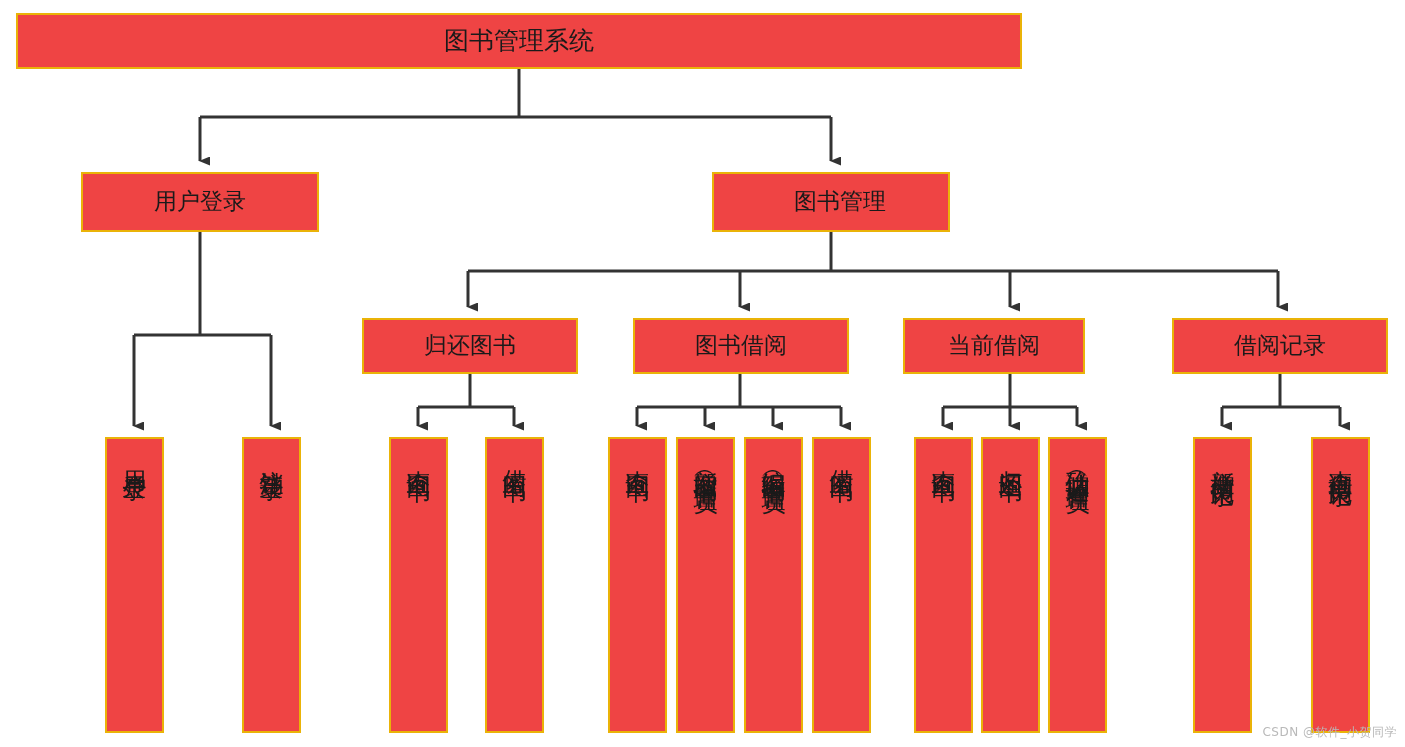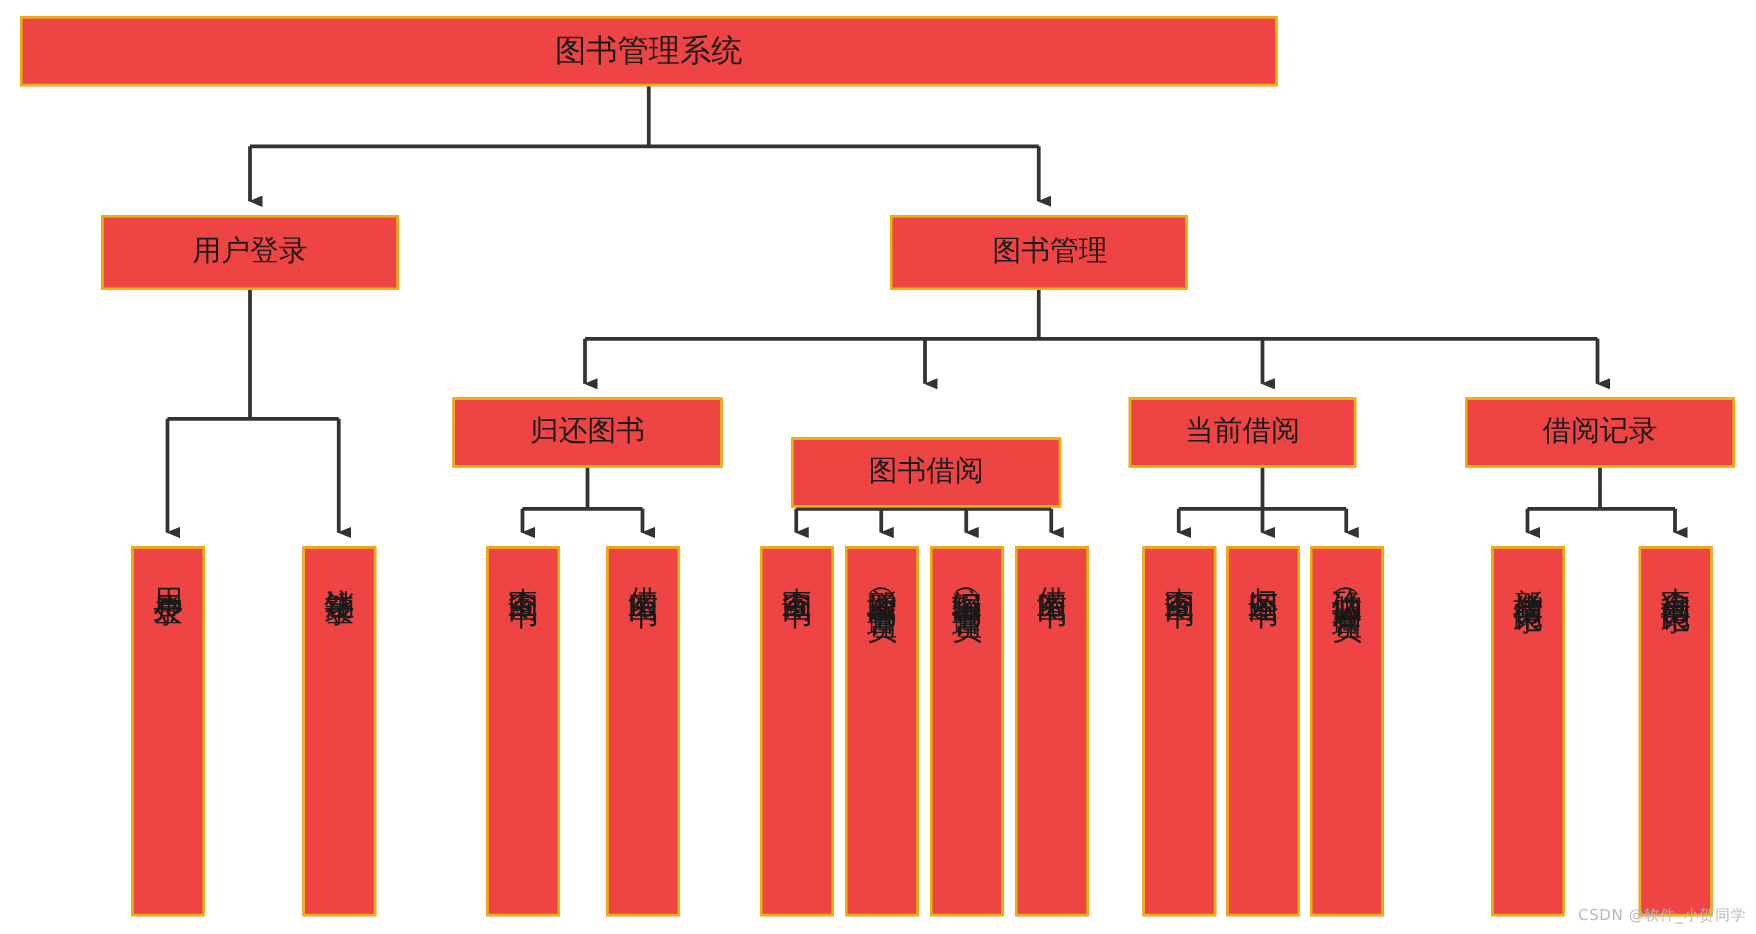--- a/index.html
+++ b/index.html
@@ -133,21 +133,21 @@
   </div>
 
   <div class="node leaf" style="left: 242px; top: 437px; width: 59px; height: 296px;">
     <span class="node-label">注销登录</span>
   </div>
 
   <div class="node lvl3" style="left: 362px; top: 318px; width: 216px; height: 56px;">
     <span class="node-label">归还图书</span>
   </div>
 
-  <div class="node lvl3" style="left: 633px; top: 318px; width: 216px; height: 56px; margin-top: 32px;">
+  <div class="node lvl3" style="left: 633px; top: 318px; width: 216px; height: 56px;">
     <span class="node-label">图书借阅</span>
   </div>
 
   <div class="node lvl3" style="left: 903px; top: 318px; width: 182px; height: 56px;">
     <span class="node-label">当前借阅</span>
   </div>
 
   <div class="node lvl3" style="left: 1172px; top: 318px; width: 216px; height: 56px; align-items: center;">
     <span class="node-label">借阅记录</span>
   </div>

